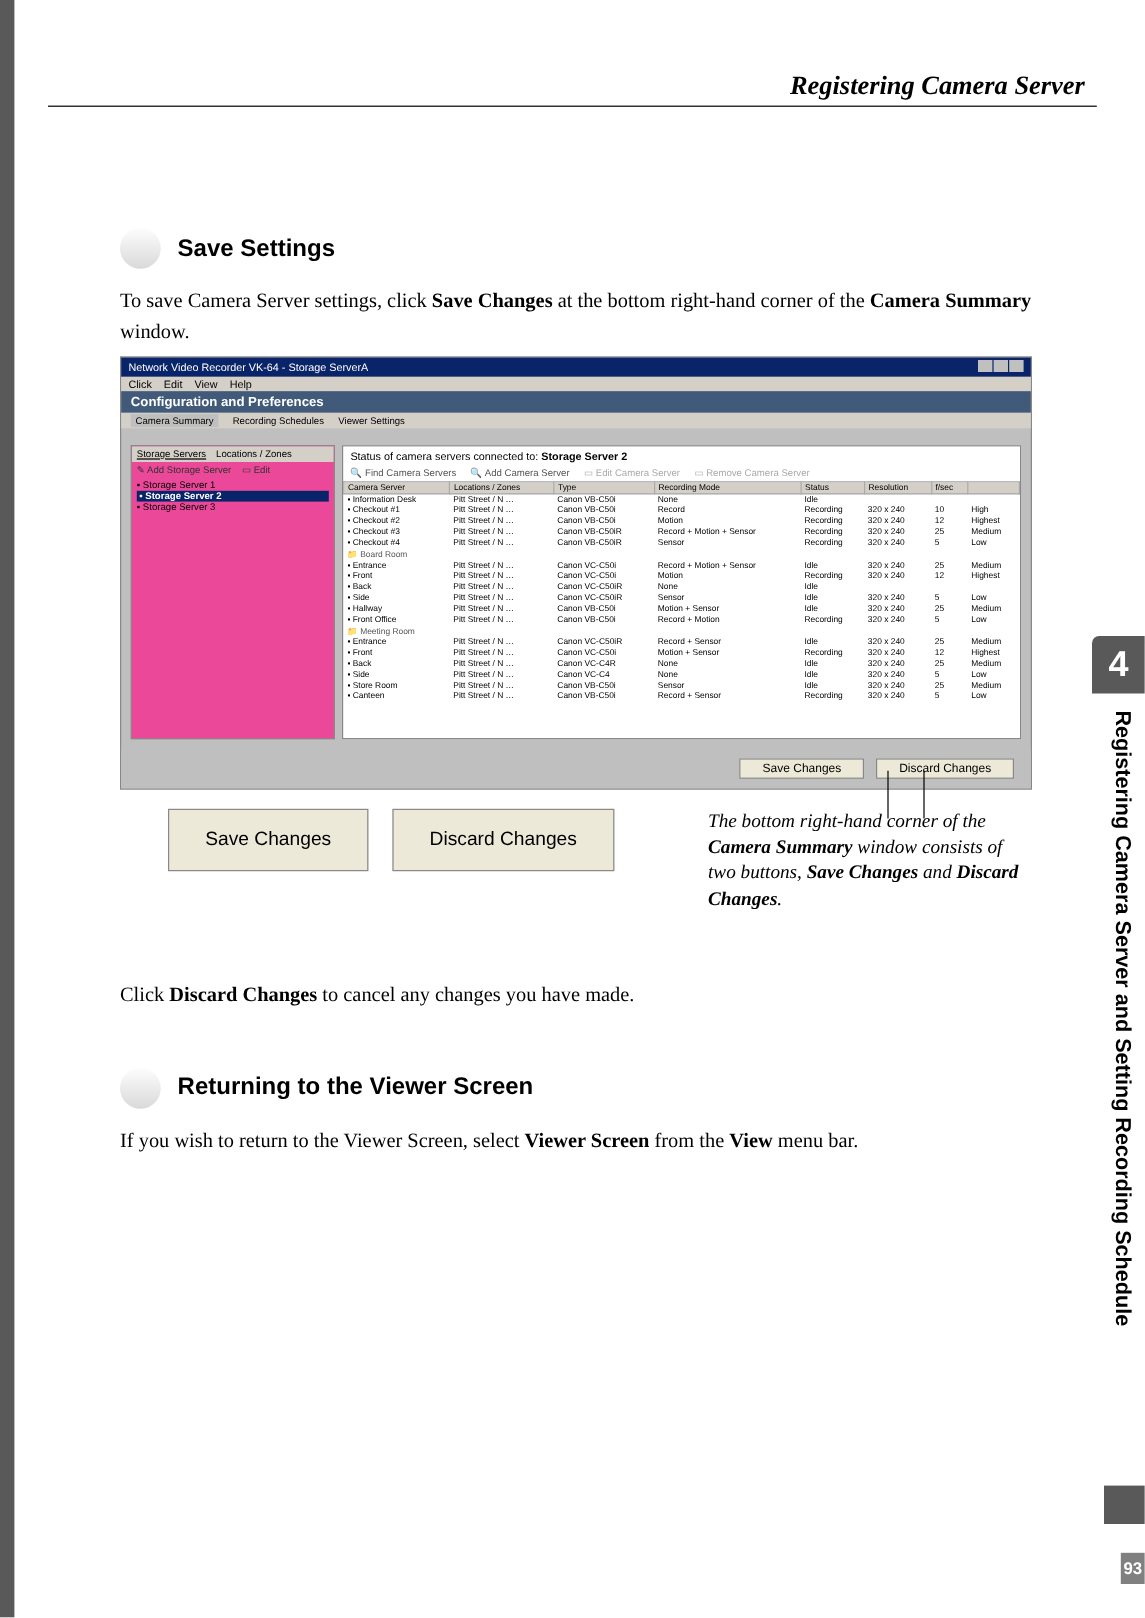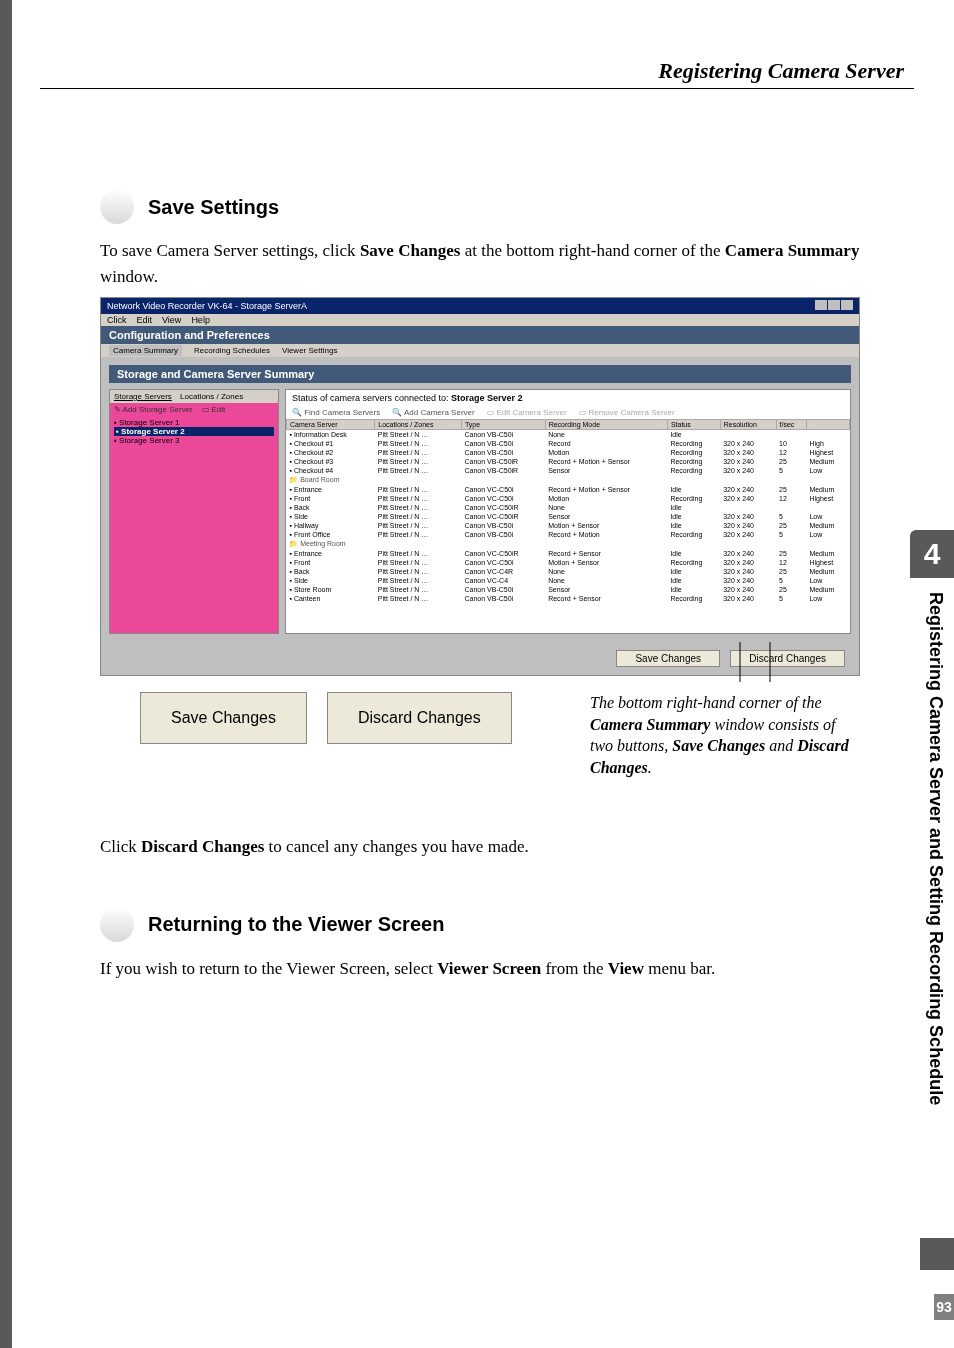--- a/index.html
+++ b/index.html
@@ -86,21 +86,20 @@
 
     <div class="shot">
       <div class="titlebar">
         <span>Network Video Recorder VK-64 - Storage ServerA</span>
         <span class="ctrls"><span></span><span></span><span></span></span>
       </div>
       <div class="menubar" id="menubar"><span>Click</span><span>Edit</span><span>View</span><span>Help</span></div>
       <div class="confhdr">Configuration and Preferences</div>
       <div class="subtabs" id="subtabs"><span class="active">Camera Summary</span><span>Recording Schedules</span><span>Viewer Settings</span></div>
       <div class="panel">
-        <div class="panelhdr">Storage and Camera Server Summary</div>
         <div style="height:6px"></div>
         <div class="cols">
           <div class="leftcol">
             <div class="tabs">
               <span class="act">Storage Servers</span>
               <span>Locations / Zones</span>
             </div>
             <div class="toolbar">
               <span>✎ <span>Add Storage Server</span></span>
               &nbsp;&nbsp;

